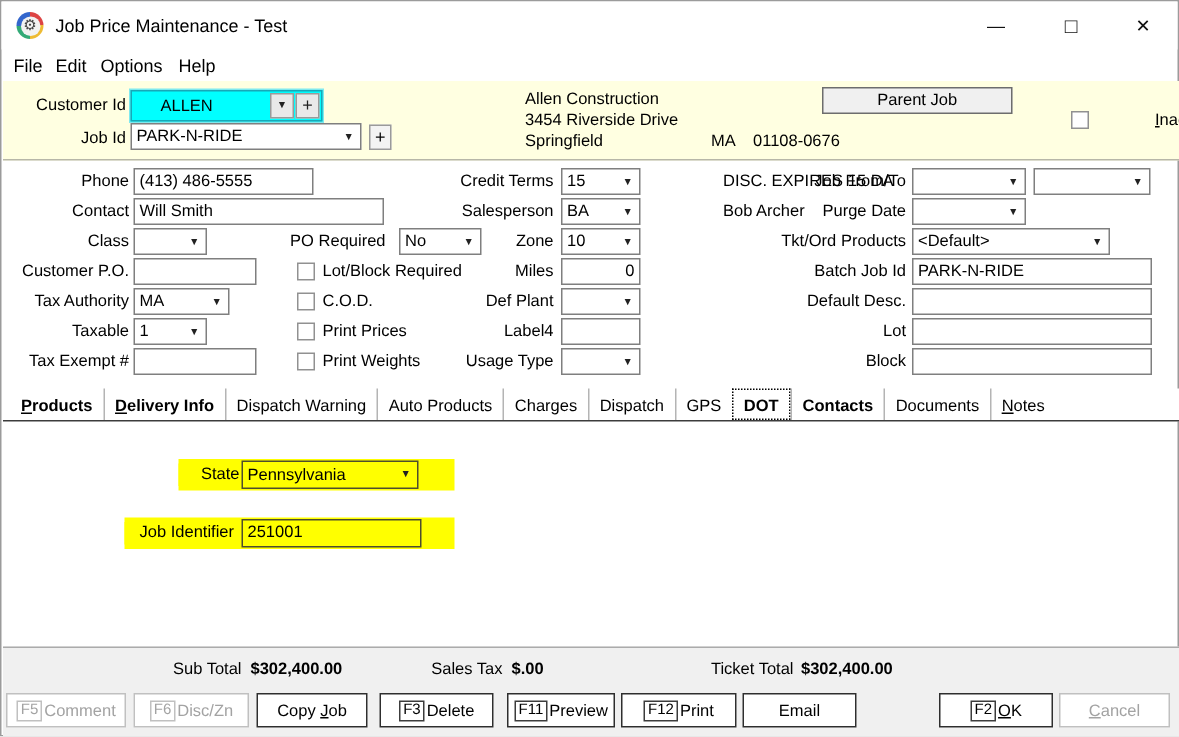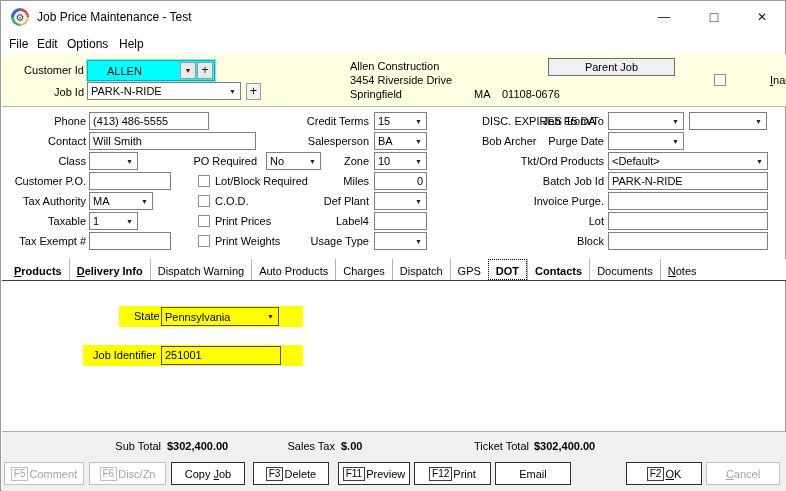--- a/index.html
+++ b/index.html
@@ -198,37 +198,37 @@
       <span class="arr">▼</span>
     </div>
 
   <div class="ltxt" style="left:437px;top:113px;">DISC. EXPIRES 15 DA</div>
   <div class="ltxt" style="left:437px;top:133px;">Bob Archer</div>
 
   <div class="lbl" style="left:500px;top:113px;width:103px;">Job From/To</div>
   <div class="lbl" style="left:460px;top:133px;width:143px;">Purge Date</div>
   <div class="lbl" style="left:460px;top:153px;width:143px;">Tkt/Ord Products</div>
   <div class="lbl" style="left:460px;top:173px;width:143px;">Batch Job Id</div>
-  <div class="lbl" style="left:460px;top:193px;width:143px;">Invoice Purge.</div>
+  <div class="lbl" style="left:460px;top:193px;width:143px;">Default Desc.</div>
   <div class="lbl" style="left:460px;top:213px;width:143px;">Lot</div>
   <div class="lbl" style="left:460px;top:233px;width:143px;">Block</div>
 
   <div class="combo" style="left:607px;top:111px;width:76px;">
       <span class="cv"></span>
       <span class="arr">▼</span>
     </div>
   <div class="combo" style="left:688px;top:111px;width:78px;">
       <span class="cv"></span>
       <span class="arr">▼</span>
     </div>
   <div class="combo" style="left:607px;top:131px;width:76px;">
       <span class="cv"></span>
       <span class="arr">▼</span>
     </div>
-  <div class="combo" style="left:607px;top:151px;width:160px;gap:20px;">
+  <div class="combo" style="left:607px;top:151px;width:132px;gap:20px;">
       <span class="cv">&lt;Default&gt;</span>
       <span class="arr">▼</span>
     </div>
   <div class="inp" style="left:607px;top:171px;width:160px;"><span>PARK-N-RIDE</span></div>
   <div class="inp" style="left:607px;top:191px;width:160px;"><span></span></div>
   <div class="inp" style="left:607px;top:211px;width:160px;"><span></span></div>
   <div class="inp" style="left:607px;top:231px;width:160px;"><span></span></div>
 
   <div class="tabs">
     <div class="tab bold">

